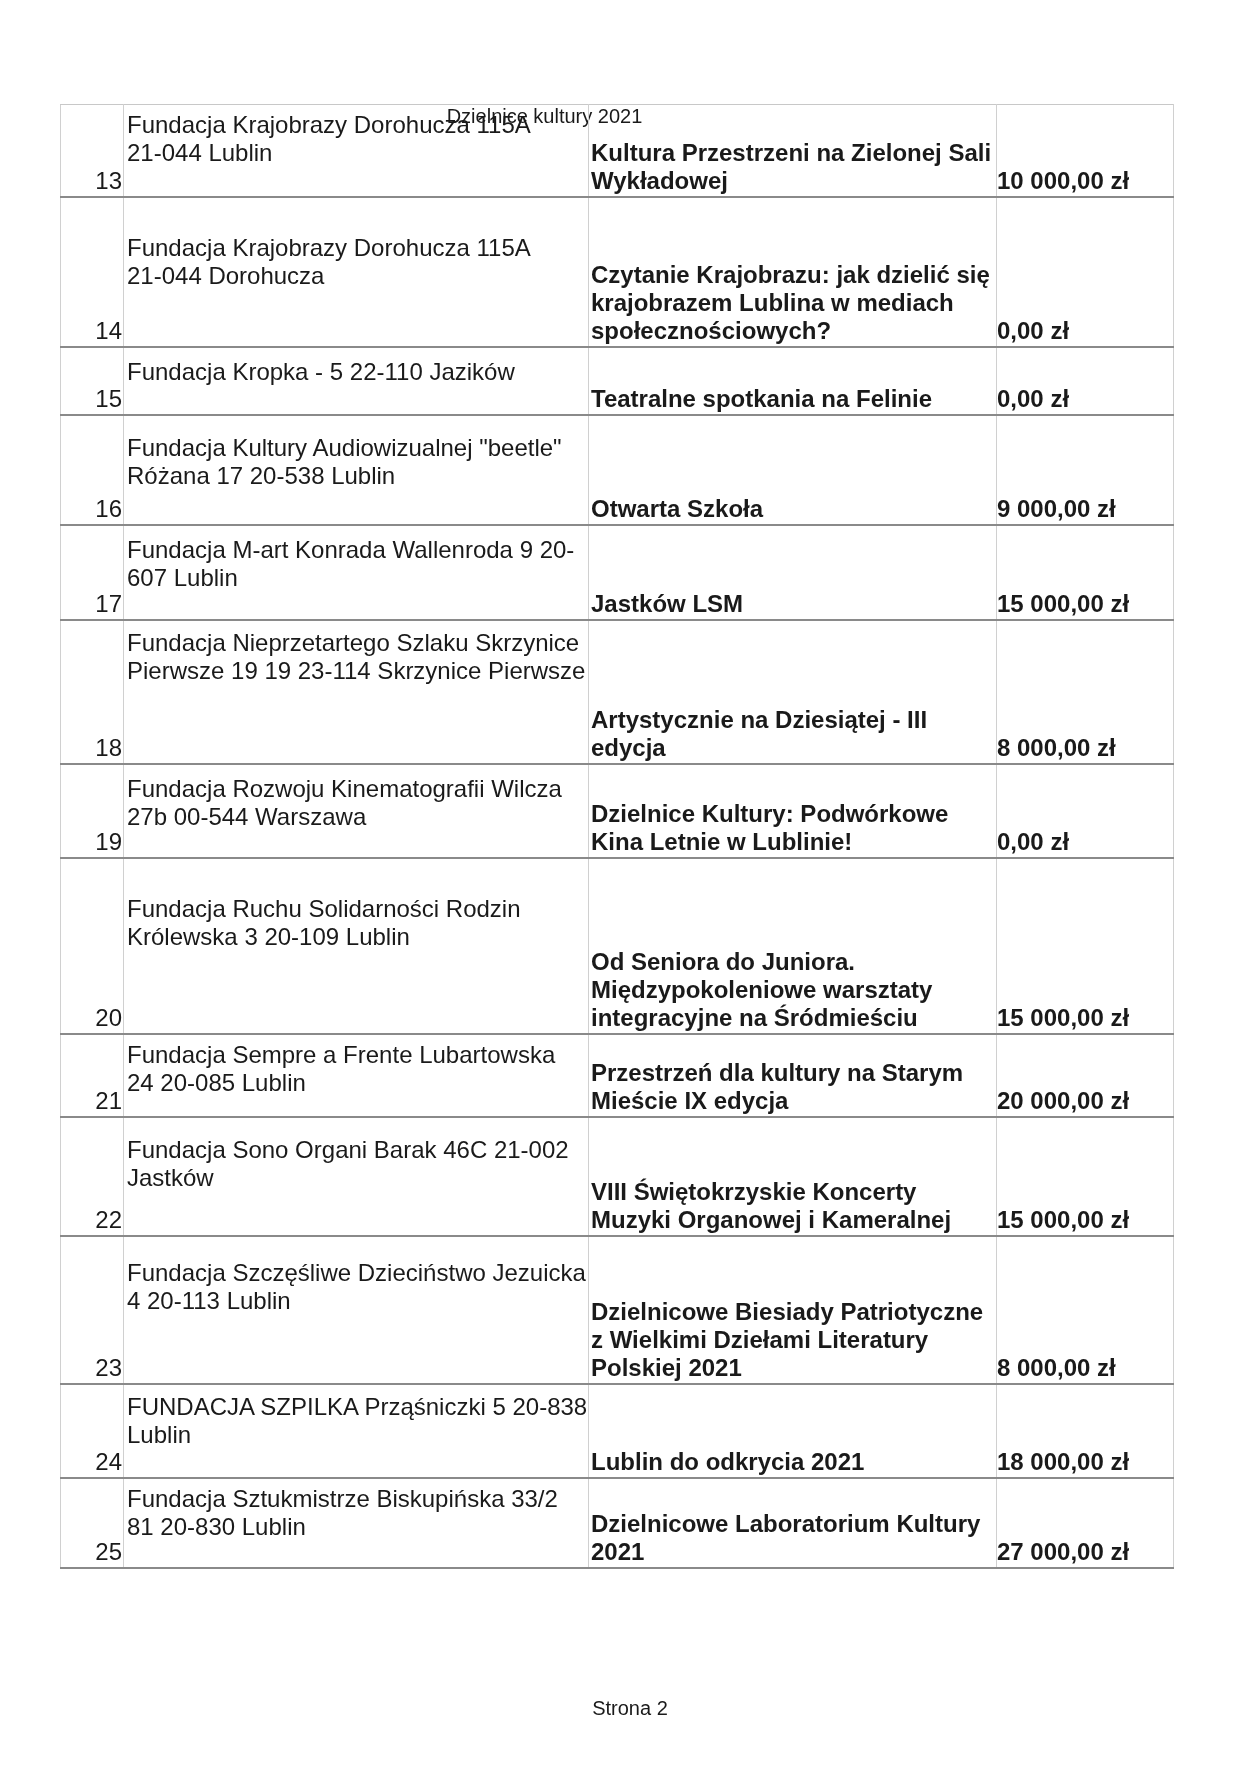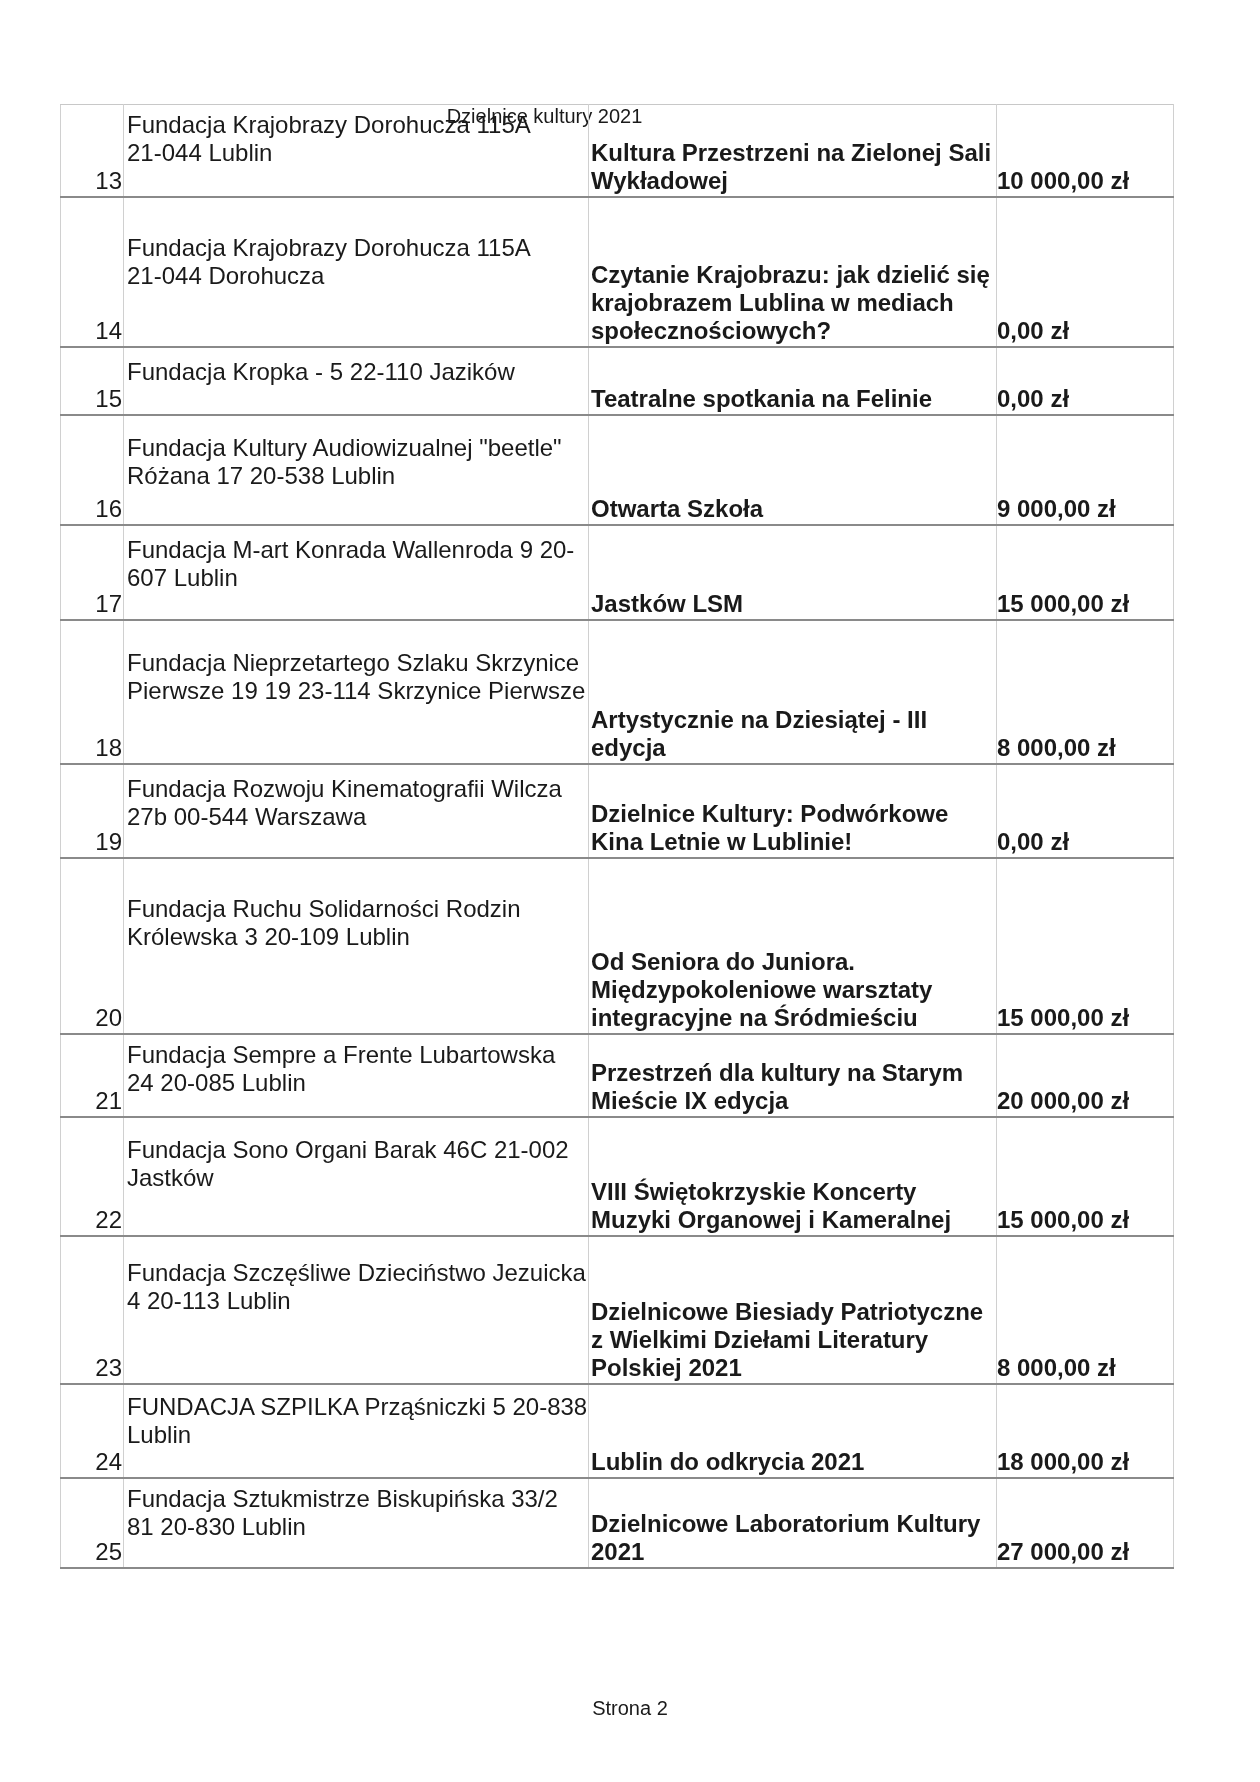--- a/index.html
+++ b/index.html
@@ -78,21 +78,21 @@
         <td class="num">17</td>
         <td class="org">
           <div class="org-text" style="padding-top:10px">Fundacja M-art Konrada Wallenroda 9 20-607 Lublin</div>
         </td>
         <td class="proj" style="vertical-align:bottom">Jastków LSM</td>
         <td class="amt"><span>15 000,00 zł</span></td>
       </tr>
       <tr style="height: 144px;">
         <td class="num">18</td>
         <td class="org">
-          <div class="org-text" style="padding-top:28px">Fundacja Nieprzetartego Szlaku Skrzynice Pierwsze 19 19 23-114 Skrzynice Pierwsze</div>
+          <div class="org-text" style="padding-top:8px">Fundacja Nieprzetartego Szlaku Skrzynice Pierwsze 19 19 23-114 Skrzynice Pierwsze</div>
         </td>
         <td class="proj" style="vertical-align:bottom">Artystycznie na Dziesiątej  - III edycja</td>
         <td class="amt"><span>8 000,00 zł</span></td>
       </tr>
       <tr style="height: 94px;">
         <td class="num">19</td>
         <td class="org">
           <div class="org-text" style="padding-top:10px">Fundacja Rozwoju Kinematografii Wilcza  27b 00-544 Warszawa</div>
         </td>
         <td class="proj" style="vertical-align:bottom">Dzielnice Kultury: Podwórkowe Kina Letnie w Lublinie!</td>

